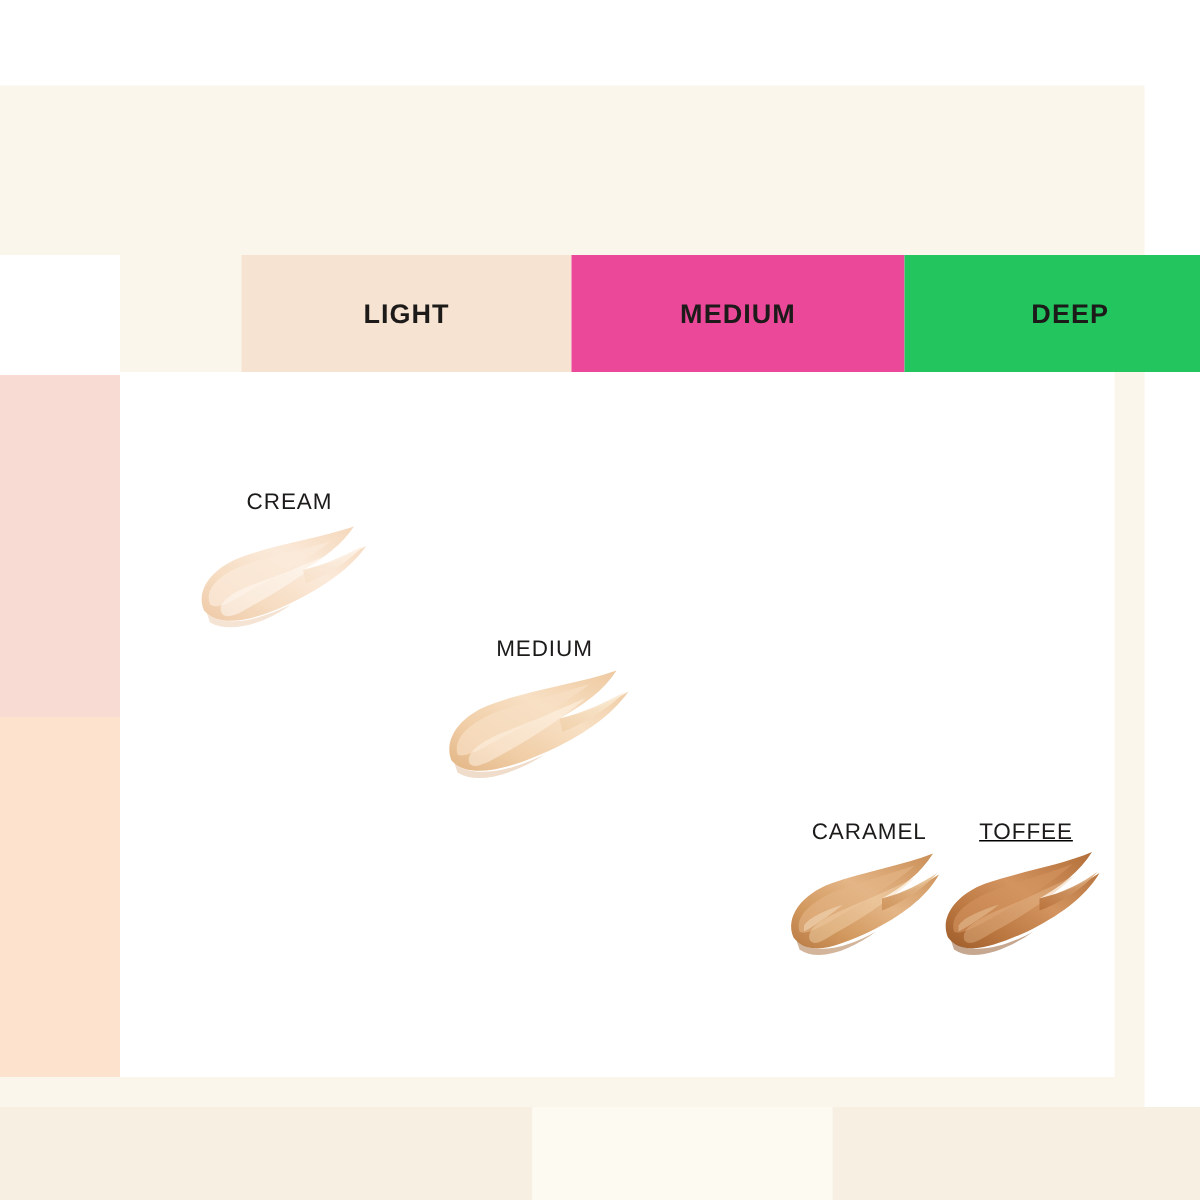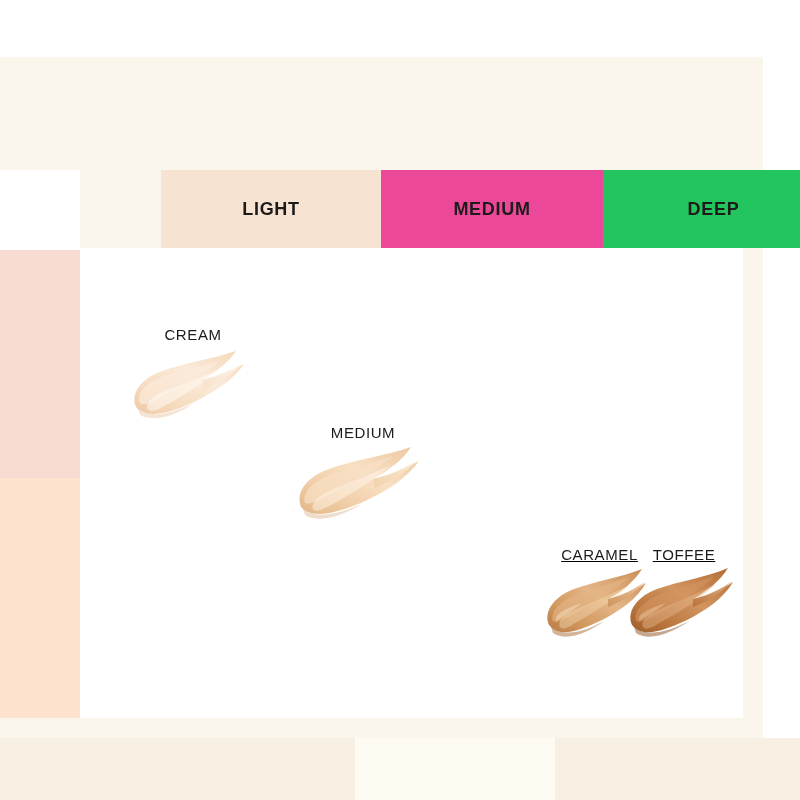--- a/index.html
+++ b/index.html
@@ -126,21 +126,21 @@
     color: #1c1b1a;
     white-space: nowrap;
     margin-bottom: 2px;
   }
   .swatch-art {
     display: block;
   }
 
   #group-cream   { left: 128px; top: 326px; text-align: center; }
   #group-vanilla { left: 293px; top: 424px; }
-  #group-caramel { left: 542px; top: 546px; text-decoration: underline; }
+  #group-caramel { left: 522px; top: 546px; }
   #group-toffee  { left: 625px; top: 546px; text-decoration: underline; }
 </style>
 </head>
 <body>
 
 <div id="stage">
 
   <div class="bg-band" id="bg-cream-main"></div>
   <div class="bg-band" id="bg-footer-left"></div>
   <div class="bg-band" id="bg-footer-mid"></div>

